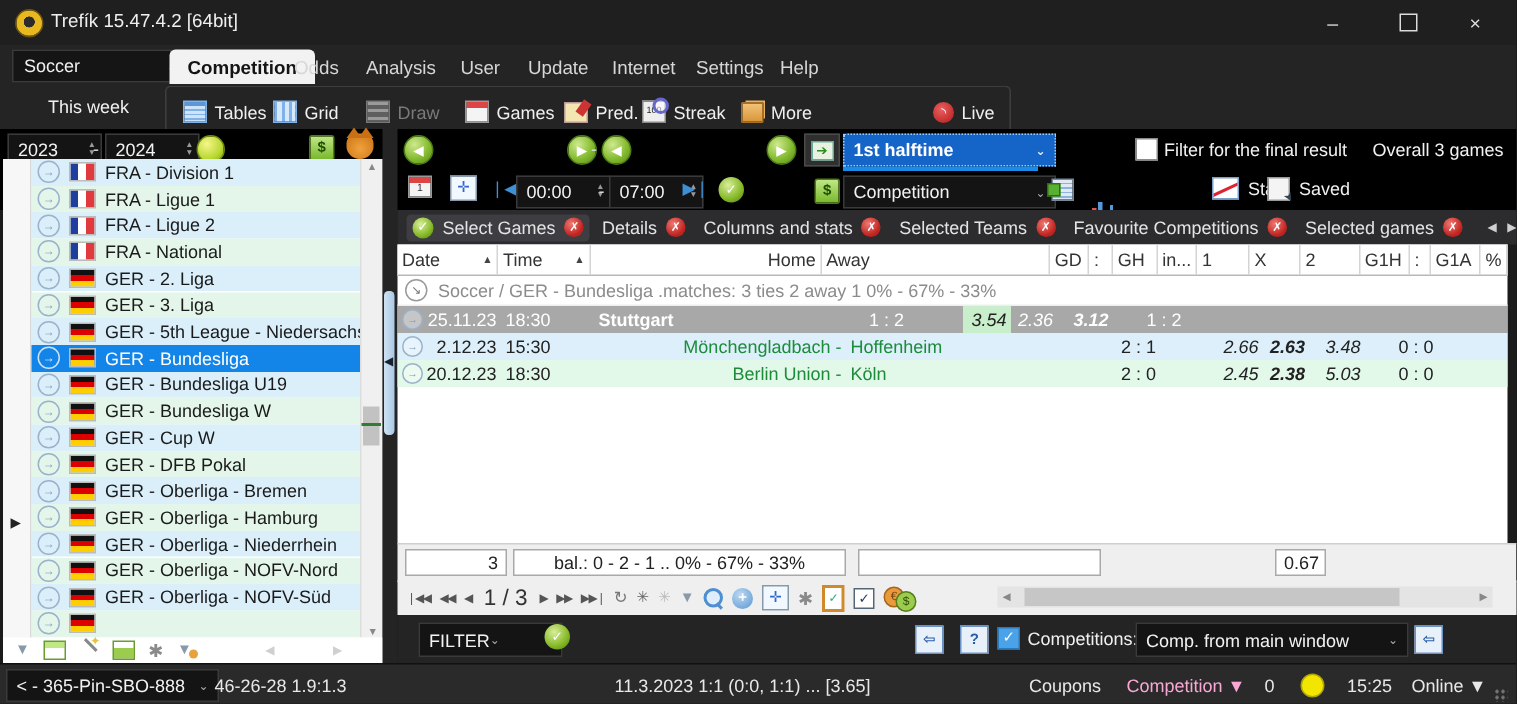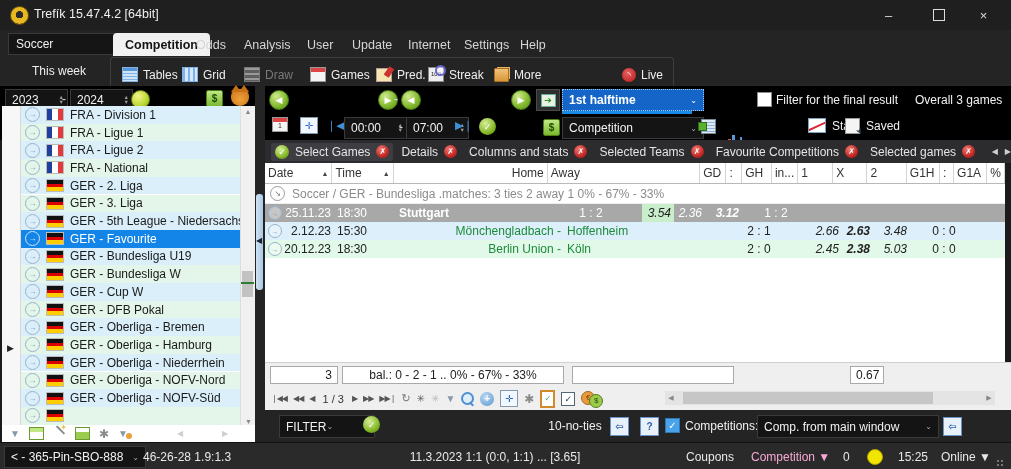--- a/index.html
+++ b/index.html
@@ -187,21 +187,21 @@
   
   #footerband{left:265px;top:362px;width:746px;height:25px;background:#efefef;border-top:1px solid #cfcfcf;}
   .fbox{position:absolute;top:3px;height:18px;background:#fff;border:1px solid #a9a9a9;color:#222;
     display:flex;align-items:center;padding:0 5px;box-sizing:border-box;}
   #fbox-count{left:5px;width:68px;justify-content:flex-end;}
   #fbox-bal{left:77px;width:222px;justify-content:center;}
   #fbox-empty{left:307px;width:162px;}
   #fbox-val{left:585px;width:34px;}
   #navband{left:265px;top:387px;width:746px;height:23px;background:#efefef;display:flex;align-items:center;gap:6px;padding-left:6px;color:#555;}
   .nv{font-size:8px;color:#555;letter-spacing:-1px;}
-  #pagenum{color:#333;font-size:11px;padding:0 2px;}
+  #pagenum{color:#333;font-size:15px;padding:0 2px;}
   .ic-mag{width:13px;height:13px;position:relative;}
   .ic-mag:before{content:"";position:absolute;left:0;top:0;width:9px;height:9px;border:2px solid #4d8fd0;border-radius:50%;background:#dfeefc;}
   .ic-mag:after{content:"";position:absolute;right:0;bottom:0;width:5px;height:2px;background:#4d8fd0;transform:rotate(45deg);}
   .ic-plus{width:14px;height:14px;border-radius:50%;background:radial-gradient(circle at 38% 32%,#bcd8f2,#5a96d2);
     color:#fff;font-weight:bold;font-size:10px;text-align:center;line-height:14px;}
   .ic-clip{width:11px;height:14px;background:#fff;border:2px solid #d08a2c;color:#3a7;font-size:8px;line-height:13px;text-align:center;}
   .ic-checkbox{width:12px;height:12px;background:#fff;border:1px solid #567;color:#246;font-size:9px;line-height:12px;text-align:center;font-weight:bold;}
   #hscroll{position:absolute;left:400px;top:4px;width:330px;height:14px;background:#e4e4e4;display:flex;align-items:center;}
   #hscroll .la,#hscroll .ra{width:12px;text-align:center;font-size:7px;color:#888;}
   #hthumb{height:12px;width:250px;background:#c6c6c6;margin-left:6px;}
@@ -430,21 +430,21 @@
       <span class="lbl">GER - 3. Liga</span>
     </div>
   <div class="srow blue" style="top:106.2px">
       <span class="arr">→</span>
       <span class="flag flag-ger"></span>
       <span class="lbl">GER - 5th League - Niedersachs...</span>
     </div>
   <div class="srow selected" style="top:123.9px">
       <span class="arr" style="border-color:#cfe2f4;color:#eaf3fc;background:transparent">→</span>
       <span class="flag flag-ger"></span>
-      <span class="lbl">GER - Favourite</span>
+      <span class="lbl">GER - Bundesliga</span>
     </div>
   <div class="srow blue" style="top:141.6px">
       <span class="arr">→</span>
       <span class="flag flag-ger"></span>
       <span class="lbl">GER - Bundesliga U19</span>
     </div>
   <div class="srow green" style="top:159.3px">
       <span class="arr">→</span>
       <span class="flag flag-ger"></span>
       <span class="lbl">GER - Bundesliga W</span>
@@ -695,21 +695,20 @@
 </div>
 
 <div class="abs" id="filterbar">
   <div class="abs darkbox" id="filter-combo">
     <span>FILTER</span>
     <span class="chev">⌄</span>
   </div>
   <div class="abs okcirc" id="filter-ok" style="width:17px;height:17px">
       <span>✓</span>
     </div>
-  <div class="abs" id="preset-label">10-no-ties</div>
   <div class="abs bluebtn" id="fb-arrow1">
       <span>⇦</span>
     </div>
   <div class="abs bluebtn" id="fb-help">
       <span>?</span>
     </div>
   <div class="abs" id="comp-check"><span>✓</span></div>
   <div class="abs" id="comps-label">Competitions:</div>
   <div class="abs darkbox" id="comps-combo">
     <span>Comp. from main window</span>

